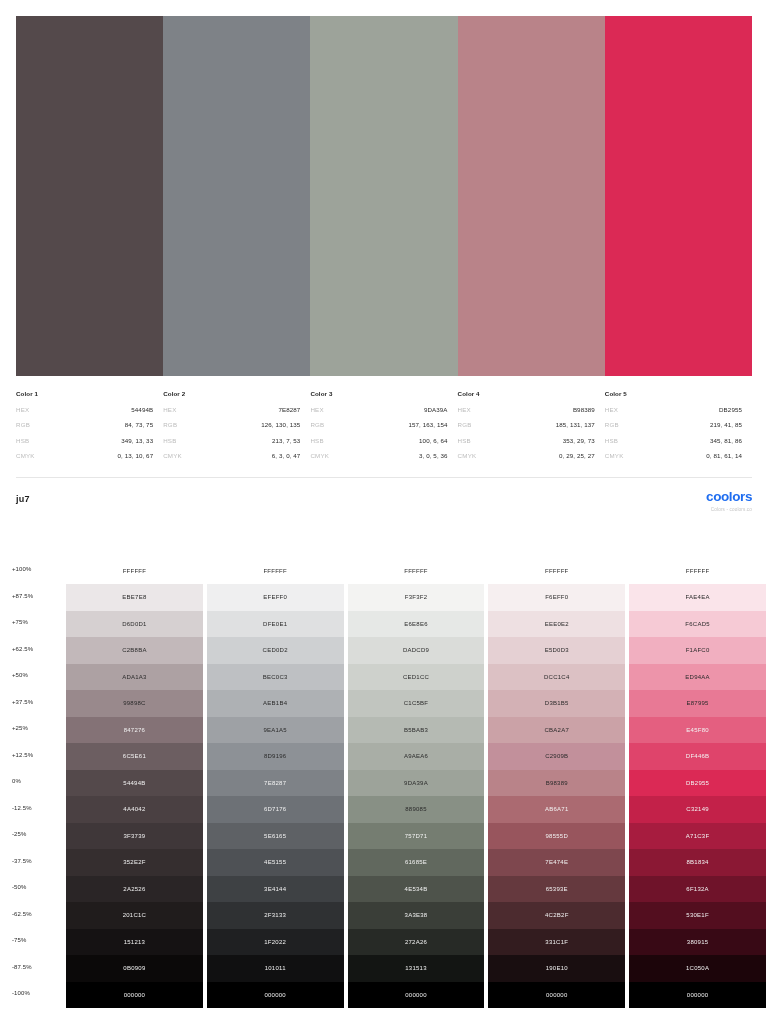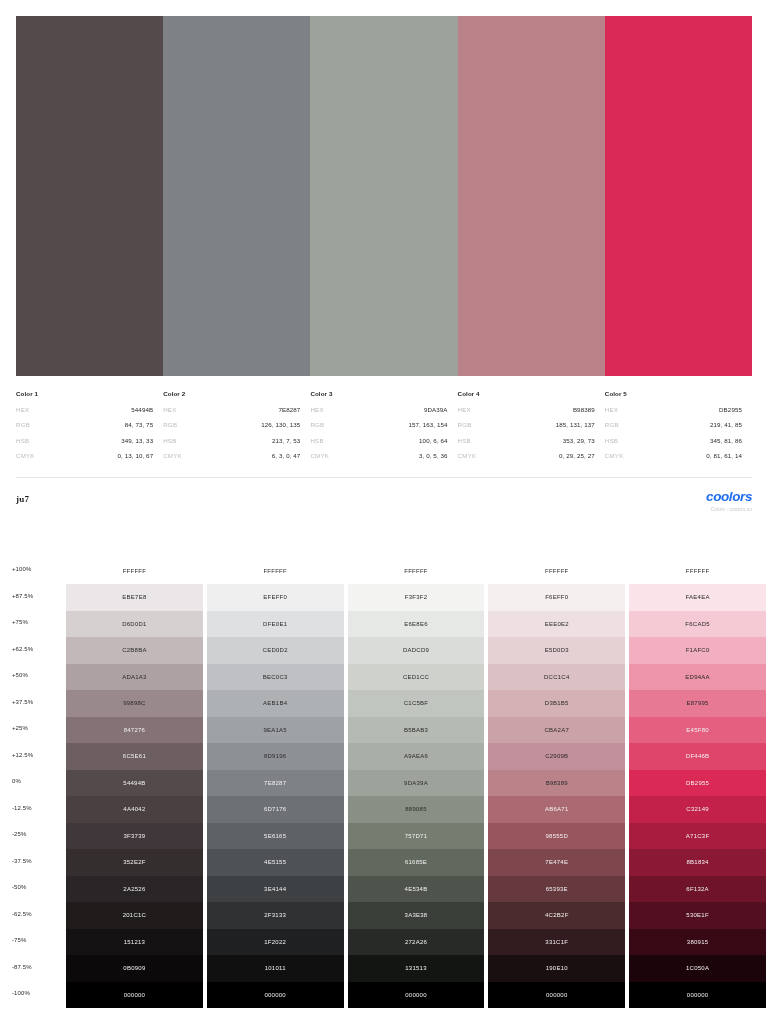--- a/index.html
+++ b/index.html
@@ -80,28 +80,26 @@
     background: #e6e6e6;
   }
   .project-title {
     position: absolute;
     left: 16px;
     top: 494px;
     font-size: 9px;
     font-weight: bold;
     color: #1c1c1c;
     letter-spacing: 0.2px;
-    font-family: Liberation Serif, serif;
   }
   .brand {
     position: absolute;
     right: 16px;
     top: 490px;
     text-align: right;
-    font-style: italic;
   }
   .brand-logo {
     font-size: 13.5px;
     font-weight: bold;
     color: #1f6df0;
     letter-spacing: -0.4px;
     line-height: 1;
   }
   .brand-sub {
     margin-top: 3px;

